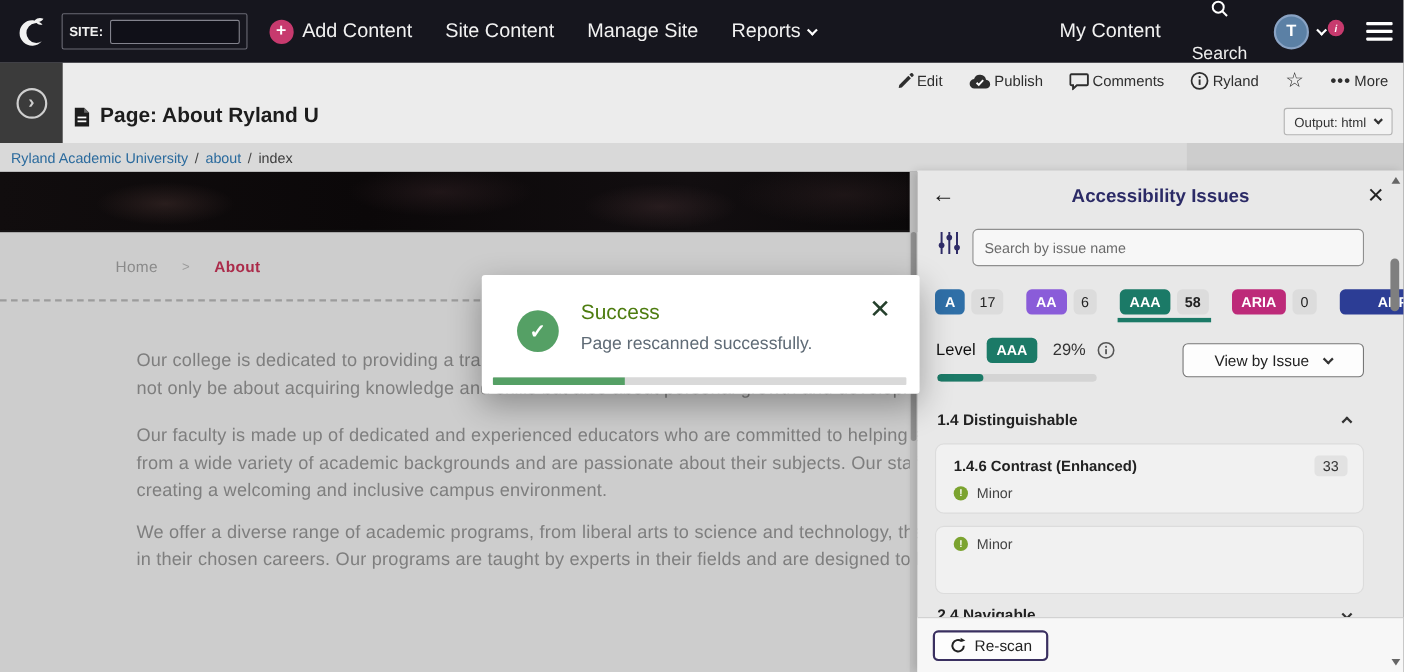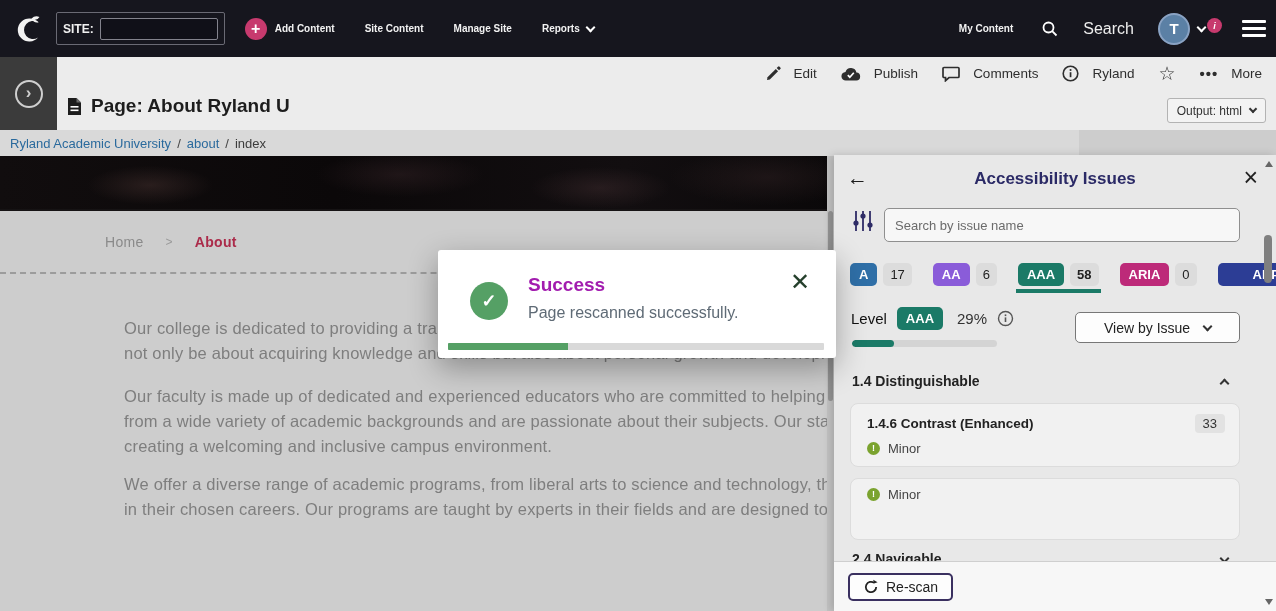--- a/index.html
+++ b/index.html
@@ -12,47 +12,47 @@
           display:flex;align-items:center;color:#eee;z-index:40;}
   .logo{margin-left:10px;width:36px;height:36px;display:flex;align-items:center;justify-content:center;}
   .site-box{margin-left:10px;display:flex;align-items:center;border:1px solid #6a6a74;
             border-radius:2px;padding:3px 6px;height:33px;}
   .site-box .lbl{font-size:12px;font-weight:bold;color:#f0f0f0;margin-right:6px;}
   .site-box input{width:118px;height:22px;background:#101018;border:1px solid #83838d;
                   border-radius:2px;color:#eee;font-size:12px;padding:0 4px;outline:none;}
   .add-content{margin-left:20px;display:flex;align-items:center;gap:8px;cursor:pointer;}
   .plus-circle{width:22px;height:22px;border-radius:50%;background:#c73a6e;color:#fff;
                display:flex;align-items:center;justify-content:center;font-size:16px;font-weight:bold;line-height:1;}
-  .nav-item{margin-left:30px;font-size:10px;font-weight:bold;color:#f2f2f2;cursor:pointer;
+  .nav-item{margin-left:30px;font-size:18px;font-weight:normal;color:#f2f2f2;cursor:pointer;
             display:flex;align-items:center;gap:7px;}
   .nav-right{margin-left:auto;display:flex;align-items:center;margin-right:10px;}
   .nav-right .nav-item{margin-left:0;}
   .mycontent{margin-right:28px;}
-  .searchgrp{display:flex;align-items:center;gap:24px;margin-right:24px;}
+  .searchgrp{display:flex;align-items:center;gap:24px;margin-right:24px;flex-direction:column;}
   .avatar{width:32px;height:32px;border-radius:50%;background:#5b80a5;border:2px solid #8aa3c4;
           color:#fff;font-size:15px;font-weight:bold;display:flex;align-items:center;justify-content:center;}
   .av-chev{margin-left:8px;}
   .chev{display:inline-block;width:7px;height:7px;border-right:2px solid #fff;border-bottom:2px solid #fff;
         transform:rotate(45deg);margin-top:-3px;}
   .chev.dark{border-color:#333;}
   .chev.up{transform:rotate(-135deg);margin-top:4px;}
   .pink-dot{width:15px;height:15px;border-radius:50%;background:#c73a6e;color:#fff;font-size:9px;
             font-weight:bold;display:flex;align-items:center;justify-content:center;margin-left:2px;margin-top:-6px;font-style:italic;}
   .burger{margin-left:20px;width:24px;display:flex;flex-direction:column;gap:4px;cursor:pointer;}
   .burger div{height:3px;background:#fff;border-radius:1px;}
 
   
   .header{position:absolute;top:57px;left:0;width:1276px;height:73px;background:#ececec;}
   .side-square{position:absolute;top:57px;left:0;width:57px;height:73px;background:#3b3b3b;
                display:flex;align-items:center;justify-content:center;z-index:5;}
   .circ-chev{width:28px;height:28px;border-radius:50%;border:2px solid #cfcfcf;color:#cfcfcf;
              display:flex;align-items:center;justify-content:center;font-size:17px;font-weight:bold;
              line-height:1;cursor:pointer;padding-bottom:2px;}
   .actions{position:absolute;top:64px;right:14px;display:flex;align-items:center;gap:24px;z-index:6;}
-  .action{display:flex;align-items:center;gap:13px;font-size:13.5px;color:#2e2e2e;cursor:pointer;}
+  .action{display:flex;align-items:center;gap:3px;font-size:13.5px;color:#2e2e2e;cursor:pointer;}
   .star{font-size:19px;color:#2e2e2e;line-height:1;}
   .dots{font-size:15px;letter-spacing:1px;color:#2e2e2e;font-weight:bold;}
   .page-title{position:absolute;top:95px;left:67px;display:flex;align-items:center;gap:9px;z-index:6;}
   .page-title .t{font-size:19px;font-weight:bold;color:#1d1d1d;}
   .output-btn{position:absolute;top:98px;right:10px;height:25px;background:#f3f3f3;border:1px solid #b3b3b3;
               border-radius:3px;display:flex;align-items:center;gap:8px;padding:0 9px;font-size:12px;
               color:#333;cursor:pointer;z-index:6;}
   .output-btn .chev{width:6px;height:6px;}
 
   
@@ -80,21 +80,21 @@
   .ptext div{white-space:nowrap;}
   .p1{top:160px;} .p2{top:228px;} .p3{top:316px;}
   .prev-scroll{position:absolute;top:0;right:0;width:7px;height:455px;background:#c2c2c2;}
   .prev-thumb{position:absolute;top:55px;left:1px;width:5px;height:190px;background:#949494;border-radius:3px;}
 
   
   .toast{position:absolute;left:438px;top:250px;width:398px;height:108px;background:#fff;border-radius:3px;
          box-shadow:0 10px 30px rgba(0,0,0,.32);z-index:30;}
   .toast-icon{position:absolute;left:32px;top:32px;width:38px;height:38px;border-radius:50%;background:#55a065;
               color:#fff;font-size:18px;font-weight:bold;display:flex;align-items:center;justify-content:center;}
-  .toast-title{position:absolute;left:90px;top:24px;font-size:19px;font-weight:bold;color:#a21caf;}
+  .toast-title{position:absolute;left:90px;top:24px;font-size:19px;font-weight:normal;color:#4d7c0f;}
   .toast-msg{position:absolute;left:90px;top:54px;font-size:16px;color:#5f6b76;}
   .toast-close{position:absolute;right:26px;top:20px;font-size:24px;color:#25402c;cursor:pointer;line-height:1;}
   .toast-bar{position:absolute;left:10px;right:12px;bottom:8px;height:7px;background:#d9d9d9;border-radius:1px;overflow:hidden;}
   .toast-fill{height:100%;background:#55a065;}
 
   
   .panel{position:absolute;left:834px;top:155px;width:442px;height:456px;background:#e8e8e8;z-index:10;
          box-shadow:-3px 0 8px rgba(0,0,0,.15);}
   .panel-head{position:absolute;top:10px;left:0;width:100%;height:30px;}
   .back-arrow{position:absolute;left:13px;top:2px;font-size:21px;color:#1d1d1d;cursor:pointer;line-height:1;}

